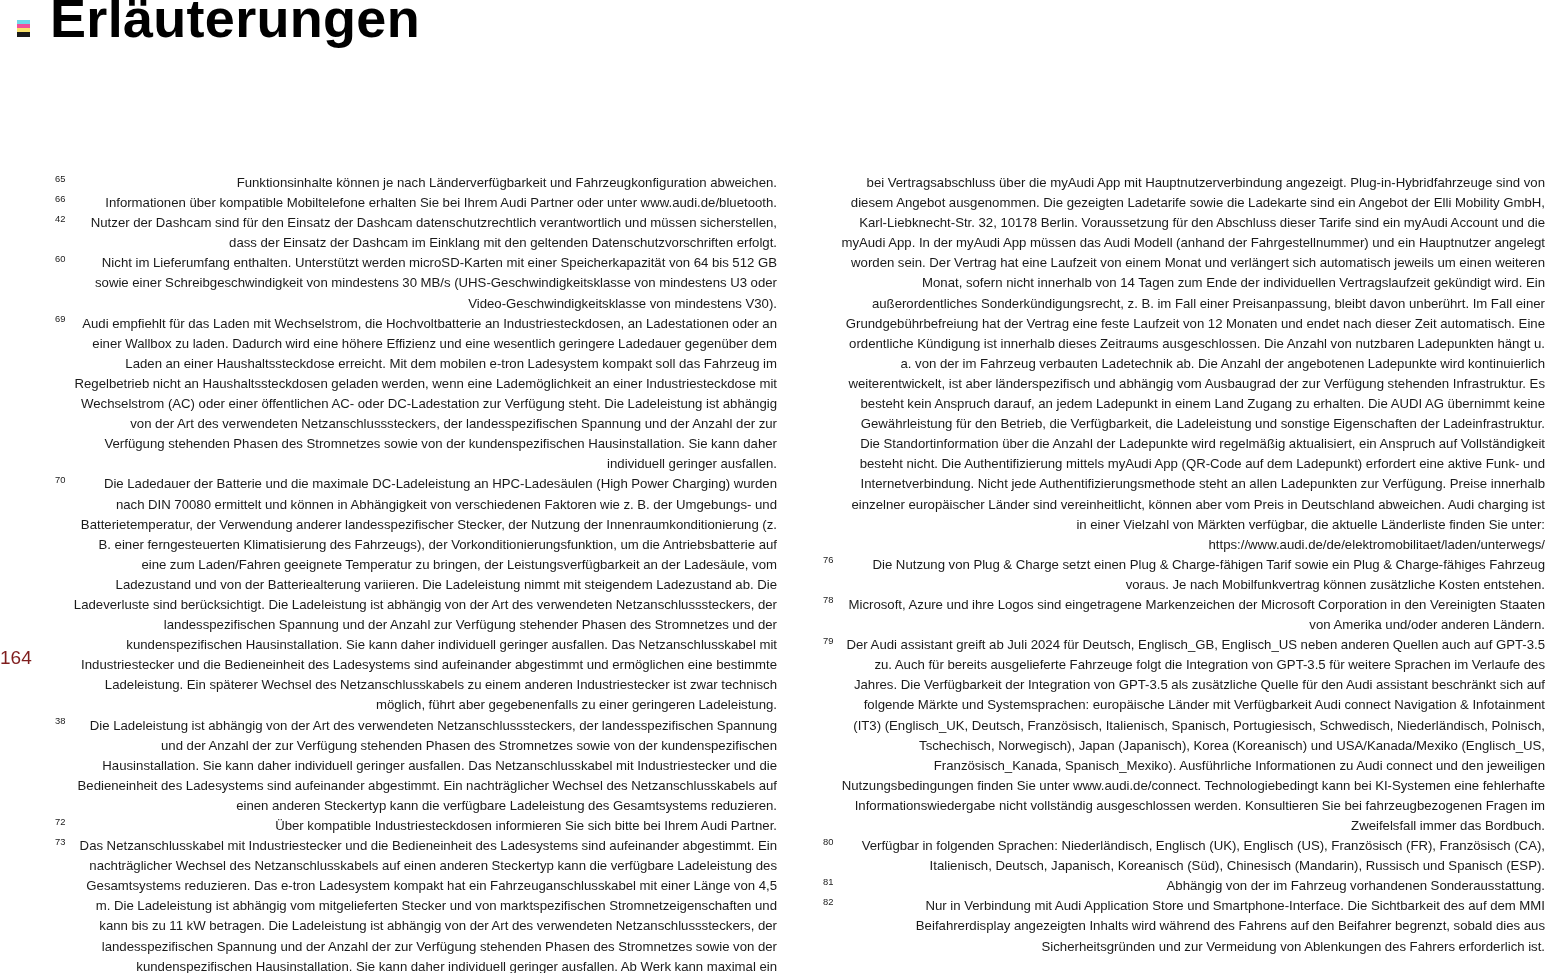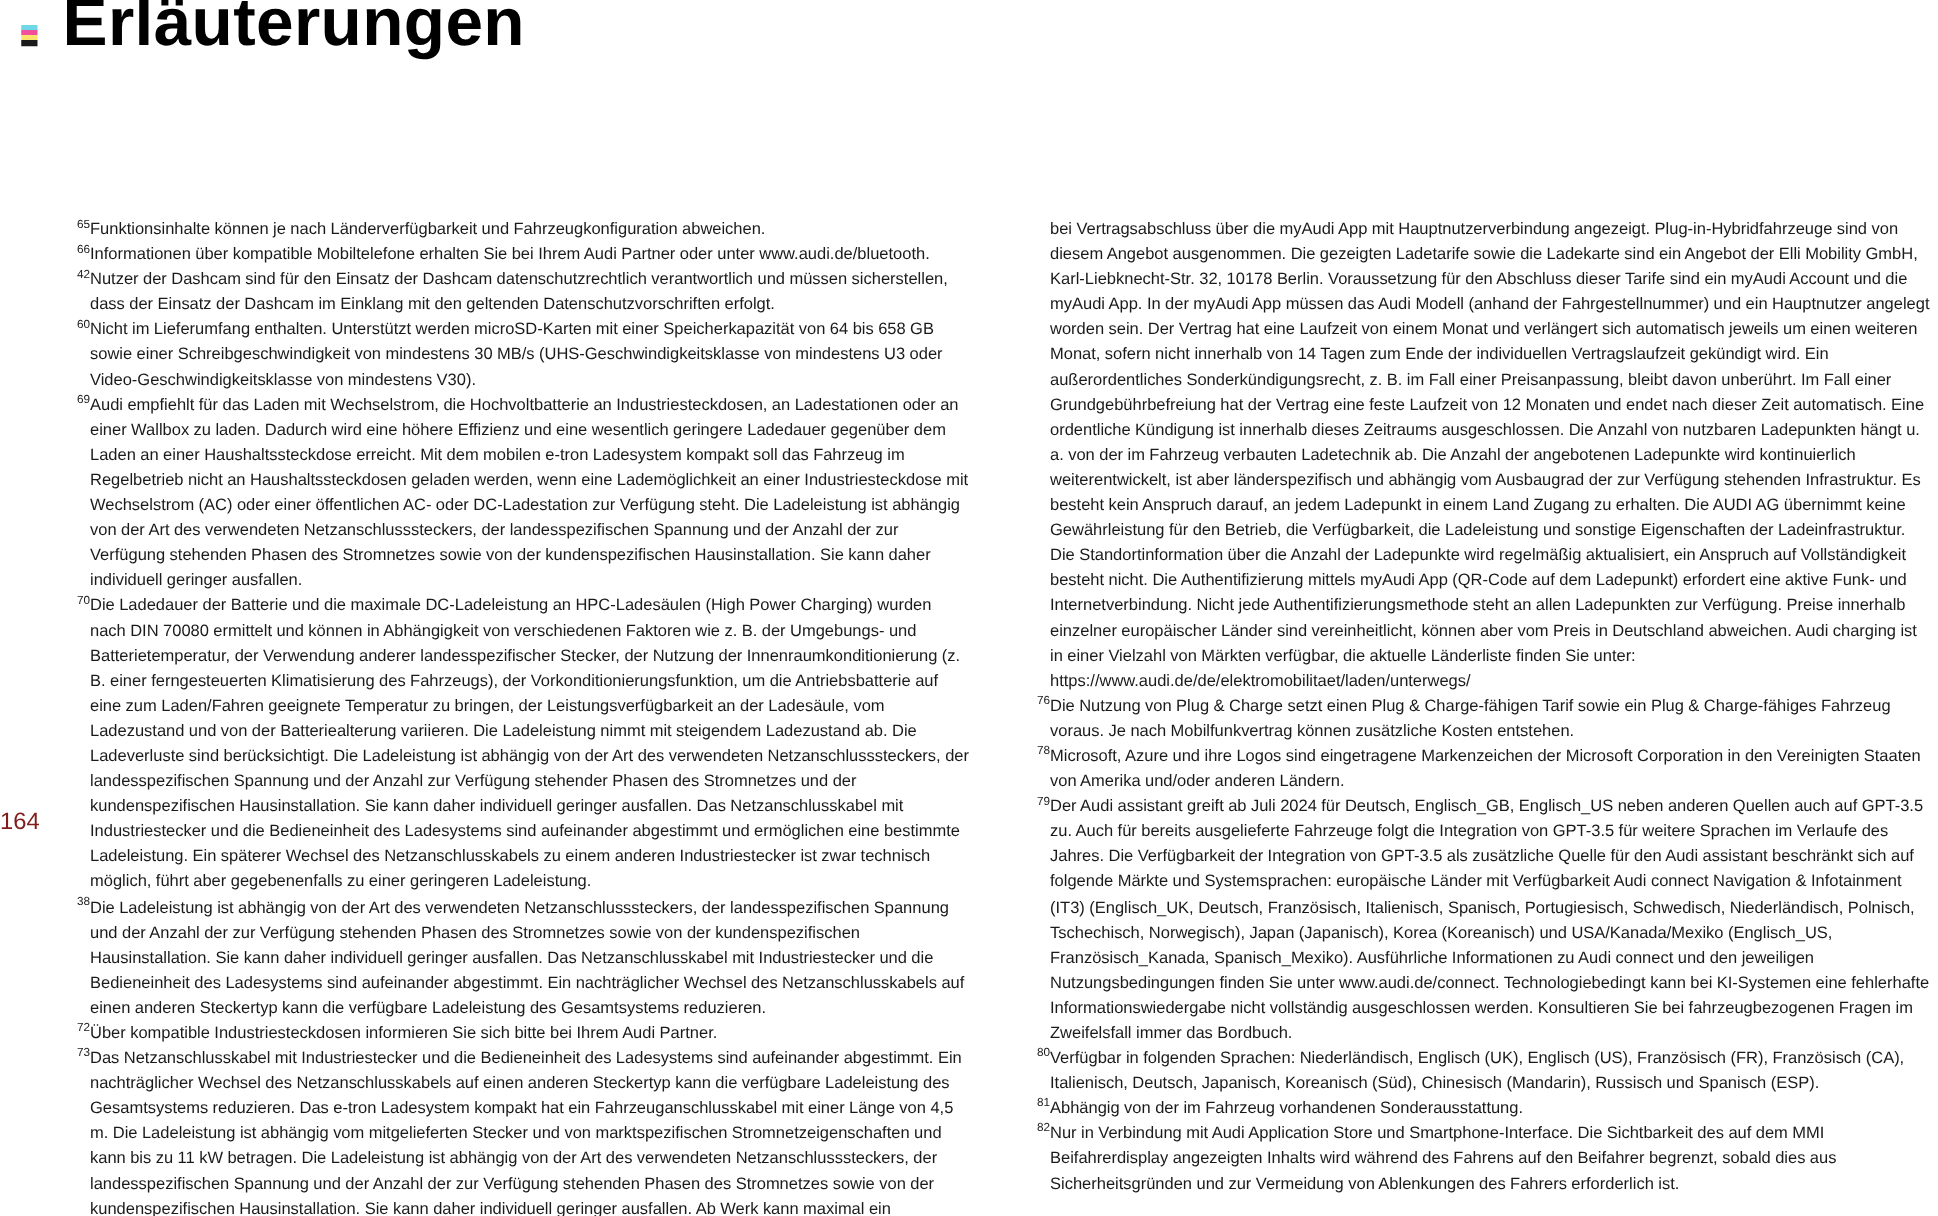--- a/index.html
+++ b/index.html
@@ -87,29 +87,29 @@
     font-size: 13.2px;
     line-height: 20.1px;
     color: #1a1a1a;
     margin: 0 0 0 0;
   }
   .fn-num {
     flex: 0 0 auto;
     width: 17px;
     font-size: 9.4px;
     line-height: 20.1px;
-    text-align: right;
+    text-align: left;
     position: relative;
     top: -4.5px;
     color: #1a1a1a;
     white-space: nowrap;
   }
   .fn-text {
     flex: 1 1 auto;
-    text-align: left;
+    text-align: right;
     hyphens: manual;
     word-spacing: -0.1px;
   }
   
   .footnote.cont .fn-num { visibility: hidden; }
 </style>
 </head>
 <body>
 
 <div id="page-header">
@@ -133,21 +133,21 @@
       <div class="footnote">
         <sup class="fn-num">66</sup>
         <div class="fn-text">Informationen über kompatible Mobiltelefone erhalten Sie bei Ihrem Audi Partner oder unter www.audi.de/bluetooth.</div>
       </div>
       <div class="footnote">
         <sup class="fn-num">42</sup>
         <div class="fn-text">Nutzer der Dashcam sind für den Einsatz der Dashcam datenschutzrechtlich verantwortlich und müssen sicherstellen, dass der Einsatz der Dashcam im Einklang mit den geltenden Datenschutzvorschriften erfolgt.</div>
       </div>
       <div class="footnote">
         <sup class="fn-num">60</sup>
-        <div class="fn-text">Nicht im Lieferumfang enthalten. Unterstützt werden microSD-Karten mit einer Speicherkapazität von 64 bis 658 GB sowie einer Schreibgeschwindigkeit von mindestens 30 MB/s (UHS-Geschwindigkeitsklasse von mindestens U3 oder Video-Geschwindigkeitsklasse von mindestens V30).</div>
+        <div class="fn-text">Nicht im Lieferumfang enthalten. Unterstützt werden microSD-Karten mit einer Speicherkapazität von 64 bis 512 GB sowie einer Schreibgeschwindigkeit von mindestens 30 MB/s (UHS-Geschwindigkeitsklasse von mindestens U3 oder Video-Geschwindigkeitsklasse von mindestens V30).</div>
       </div>
       <div class="footnote">
         <sup class="fn-num">69</sup>
         <div class="fn-text">Audi empfiehlt für das Laden mit Wechselstrom, die Hochvoltbatterie an Industriesteckdosen, an Ladestationen oder an einer Wallbox zu laden. Dadurch wird eine höhere Effizienz und eine wesentlich geringere Ladedauer gegenüber dem Laden an einer Haushaltssteckdose erreicht. Mit dem mobilen e-tron Ladesystem kompakt soll das Fahrzeug im Regelbetrieb nicht an Haushaltssteckdosen geladen werden, wenn eine Lademöglichkeit an einer Industriesteckdose mit Wechselstrom (AC) oder einer öffentlichen AC- oder DC-Ladestation zur Verfügung steht. Die Ladeleistung ist abhängig von der Art des verwendeten Netzanschlusssteckers, der landesspezifischen Spannung und der Anzahl der zur Verfügung stehenden Phasen des Stromnetzes sowie von der kundenspezifischen Hausinstallation. Sie kann daher individuell geringer ausfallen.</div>
       </div>
       <div class="footnote">
         <sup class="fn-num">70</sup>
         <div class="fn-text">Die Ladedauer der Batterie und die maximale DC-Ladeleistung an HPC-Ladesäulen (High Power Charging) wurden nach DIN 70080 ermittelt und können in Abhängigkeit von verschiedenen Faktoren wie z. B. der Umgebungs- und Batterietemperatur, der Verwendung anderer landesspezifischer Stecker, der Nutzung der Innenraumkonditionierung (z. B. einer ferngesteuerten Klimatisierung des Fahrzeugs), der Vorkonditionierungsfunktion, um die Antriebsbatterie auf eine zum Laden/Fahren geeignete Temperatur zu bringen, der Leistungsverfügbarkeit an der Ladesäule, vom Ladezustand und von der Batteriealterung variieren. Die Ladeleistung nimmt mit steigendem Ladezustand ab. Die Ladeverluste sind berücksichtigt. Die Ladeleistung ist abhängig von der Art des verwendeten Netzanschlusssteckers, der landesspezifischen Spannung und der Anzahl zur Verfügung stehender Phasen des Stromnetzes und der kundenspezifischen Hausinstallation. Sie kann daher individuell geringer ausfallen. Das Netzanschlusskabel mit Industriestecker und die Bedieneinheit des Ladesystems sind aufeinander abgestimmt und ermöglichen eine bestimmte Ladeleistung. Ein späterer Wechsel des Netzanschlusskabels zu einem anderen Industriestecker ist zwar technisch möglich, führt aber gegebenenfalls zu einer geringeren Ladeleistung.</div>
       </div>
       <div class="footnote">

